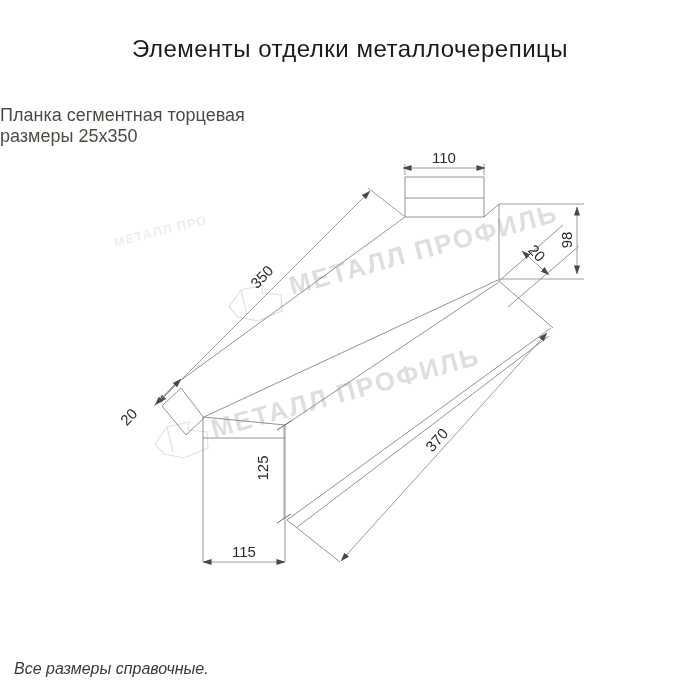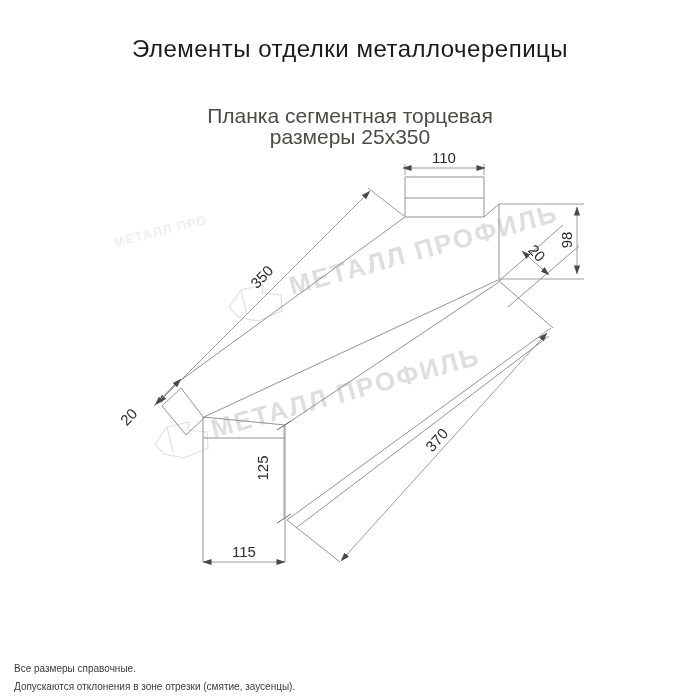--- a/index.html
+++ b/index.html
@@ -1,22 +1,22 @@
 <!DOCTYPE html>
 <html><head>
 <meta charset="utf-8">
 <style>
   html,body{margin:0;padding:0;background:#ffffff;}
   #stage{position:relative;width:700px;height:700px;background:#ffffff;overflow:hidden;
          font-family:"Liberation Sans",sans-serif;margin-top:11px;}
   .page-title{position:absolute;top:24px;left:0;width:700px;text-align:center;
               font-size:24px;color:#1b1b1b;letter-spacing:0.5px;}
-  .product-title{position:absolute;top:94px;left:0;width:700px;text-align:center;
-                 font-size:21px;line-height:21px;color:#4e4a44;}
-  .footer{position:absolute;left:14px;top:649px;font-size:10px;line-height:17.5px;color:#3b3b3b;}
+  .product-title{position:absolute;top:94px;left:0;width:700px;
+                 font-size:18px;line-height:21px;color:#4e4a44;}
+  .footer{position:absolute;left:14px;top:649px;font-size:16px;line-height:17.5px;color:#3b3b3b;font-style:italic;}
   svg{position:absolute;left:0;top:0;}
   .obj{stroke:#929292;stroke-width:1;fill:none;}
   .dimline{stroke:#9d9d9d;stroke-width:1;fill:none;}
   .tick{stroke:#6b6b6b;stroke-width:1;}
   text.dim{fill:#2b2b2b;font-size:15px;font-family:"Liberation Sans",sans-serif;}
   text.wm{fill:#dedede;font-size:26px;font-weight:bold;letter-spacing:2px;
           font-family:"Liberation Sans",sans-serif;}
   text.wm-faint{fill:#f0eeec;font-size:13px;font-weight:bold;letter-spacing:1px;
           font-family:"Liberation Sans",sans-serif;}
   .crystal{stroke:#e0e0e0;stroke-width:1.2;fill:none;}
@@ -106,16 +106,15 @@
       <text class="dim" x="262" y="271" text-anchor="middle" transform="rotate(-46 262 266)">350</text>
       <text class="dim" x="129" y="411" text-anchor="middle" transform="rotate(-46 129 406)">20</text>
       <text class="dim" x="263" y="462" text-anchor="middle" transform="rotate(-90 263 457)">125</text>
       <text class="dim" x="244" y="546" text-anchor="middle">115</text>
       <text class="dim" x="437" y="434" text-anchor="middle" transform="rotate(-48 437 429)">370</text>
     </g>
   </svg>
 
   <div class="footer">
     <div>Все размеры справочные.</div>
-    <div>Допускаются отклонения в зоне отрезки (смятие, заусенцы).</div>
   </div>
 
 </div>
 
 </body></html>

